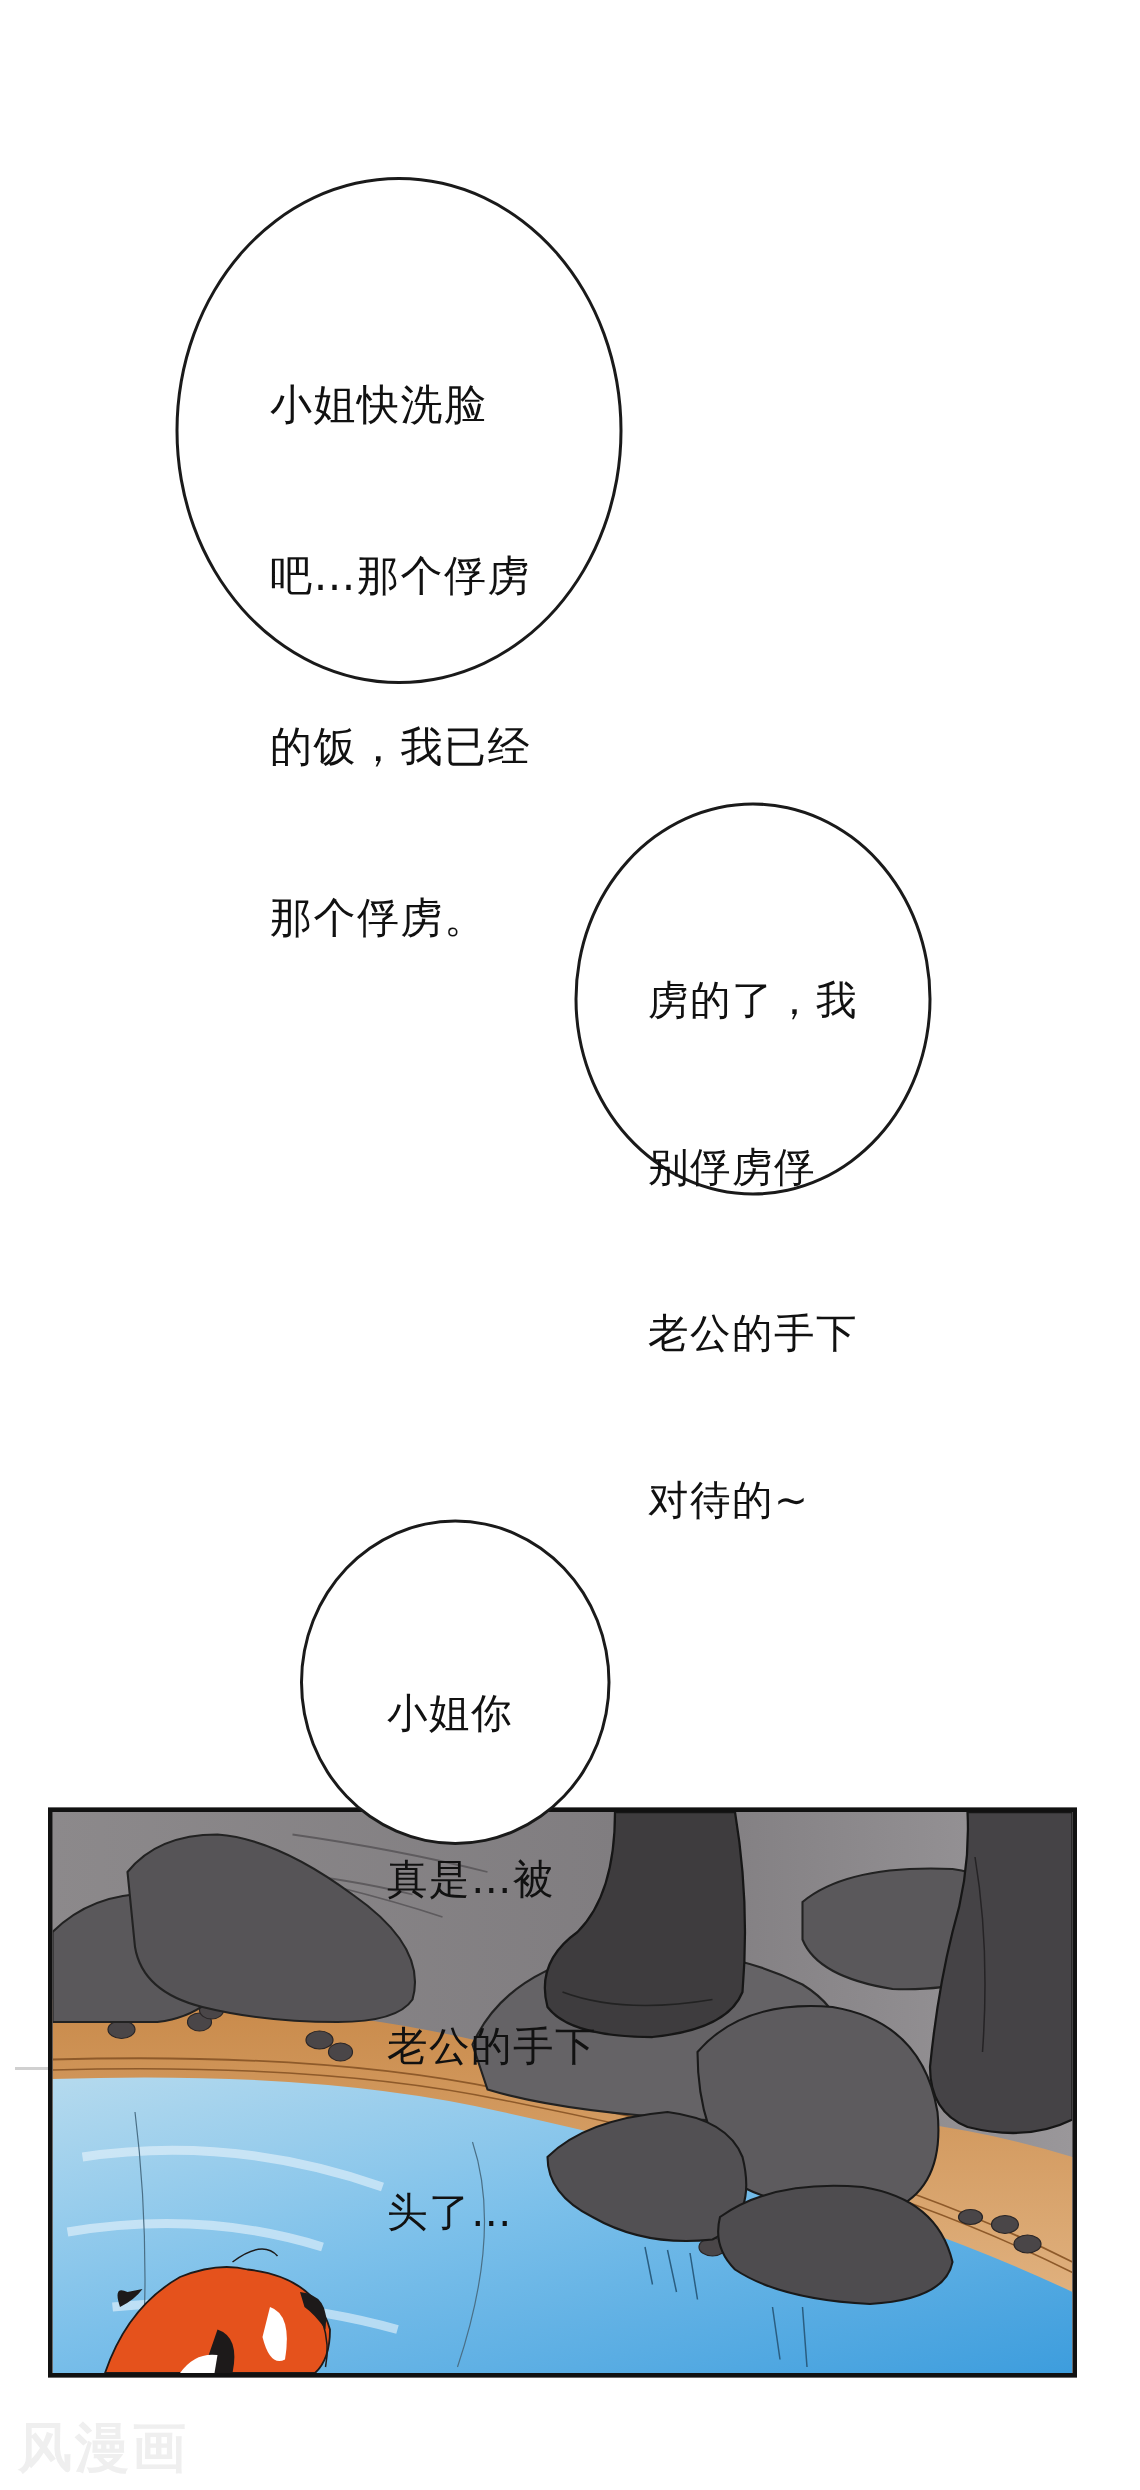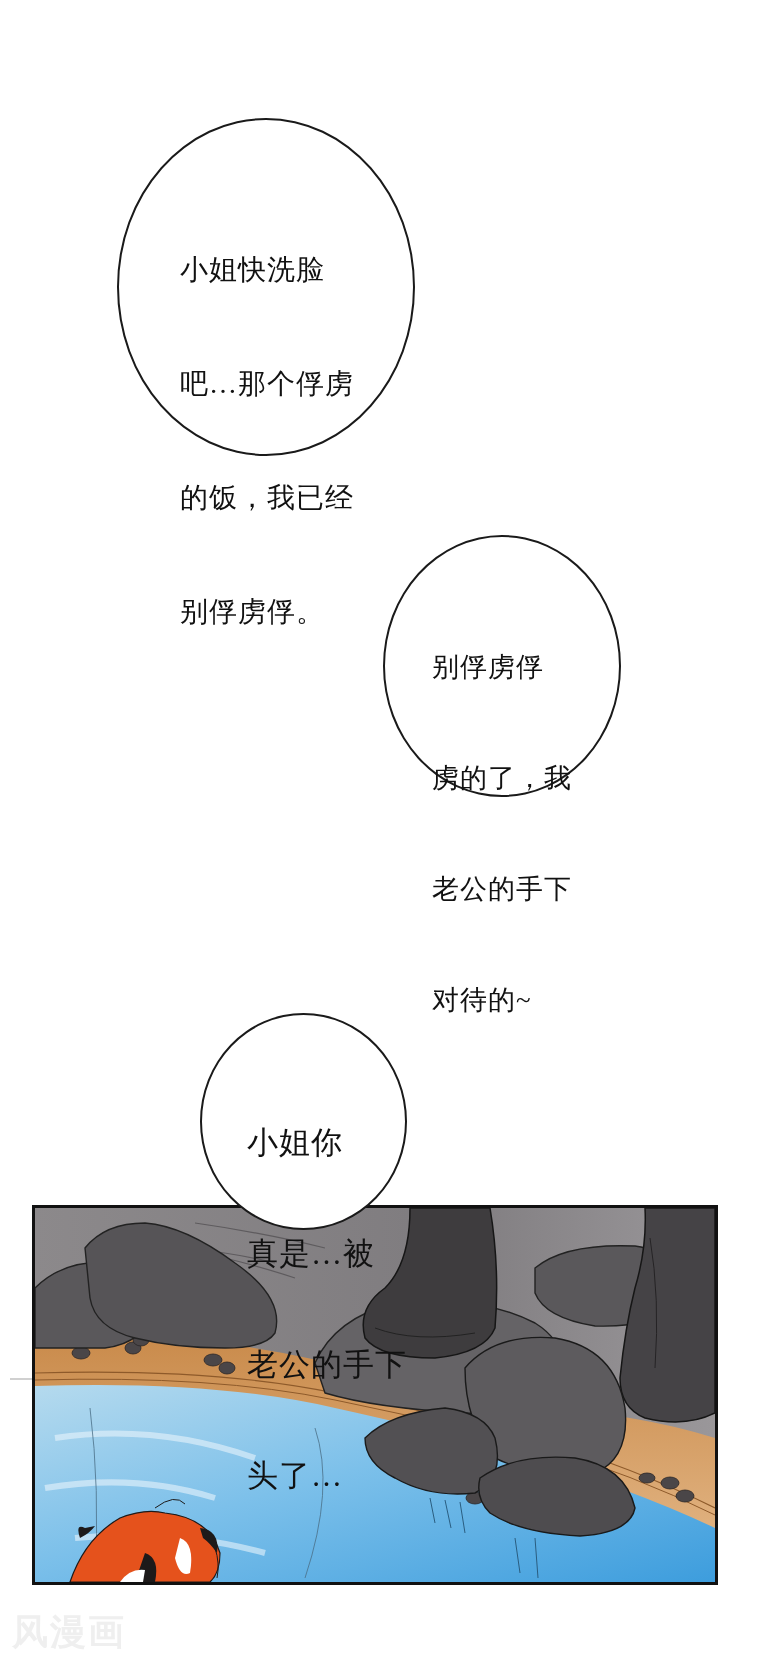--- a/index.html
+++ b/index.html
@@ -14,32 +14,31 @@
       z-index: 5;
     }
     .bubble-text {
       position: absolute;
       color: #111111;
       font-size: 28px;
       line-height: 38px;
       letter-spacing: 1px;
       white-space: pre;
       z-index: 6;
-      font-family: Liberation Serif, serif;
     }
     .bubble-text .line { display: block; }
 
     #bubble-1 { left: 117px; top: 118px; width: 298px; height: 338px; }
     #bubble-1-text { left: 180px; top: 175px; }
 
     #bubble-2 { left: 383px; top: 535px; width: 238px; height: 262px; }
     #bubble-2-text { left: 432px; top: 575px; font-size: 27px; line-height: 37px; }
 
     #bubble-3 { left: 200px; top: 1013px; width: 207px; height: 217px; }
-    #bubble-3-text { left: 247px; top: 1050px; font-size: 31px; line-height: 37px; }
+    #bubble-3-text { left: 258px; top: 1050px; font-size: 27px; line-height: 37px; }
 
     .panel {
       position: absolute;
       left: 32px; top: 1205px;
       width: 686px; height: 380px;
       border: 3px solid #111111;
       overflow: hidden;
       background: #8a8789;
       z-index: 2;
     }
@@ -64,27 +63,27 @@
     }
   </style>
 </head>
 <body>
 
 <div id="bubble-1" class="bubble"></div>
 <div id="bubble-1-text" class="bubble-text">
   <span class="line">小姐快洗脸</span>
   <span class="line">吧…那个俘虏</span>
   <span class="line">的饭，我已经</span>
-  <span class="line">别俘虏俘。</span>
+  <span class="line">那个俘虏。</span>
 </div>
 
 <div id="bubble-2" class="bubble"></div>
 <div id="bubble-2-text" class="bubble-text">
+  <span class="line">虏的了，我</span>
   <span class="line">别俘虏俘</span>
-  <span class="line">虏的了，我</span>
   <span class="line">老公的手下</span>
   <span class="line">对待的~</span>
 </div>
 
 <div id="bubble-3" class="bubble"></div>
 <div id="bubble-3-text" class="bubble-text">
   <span class="line">小姐你</span>
   <span class="line">真是…被</span>
   <span class="line">老公的手下</span>
   <span class="line">头了…</span>

